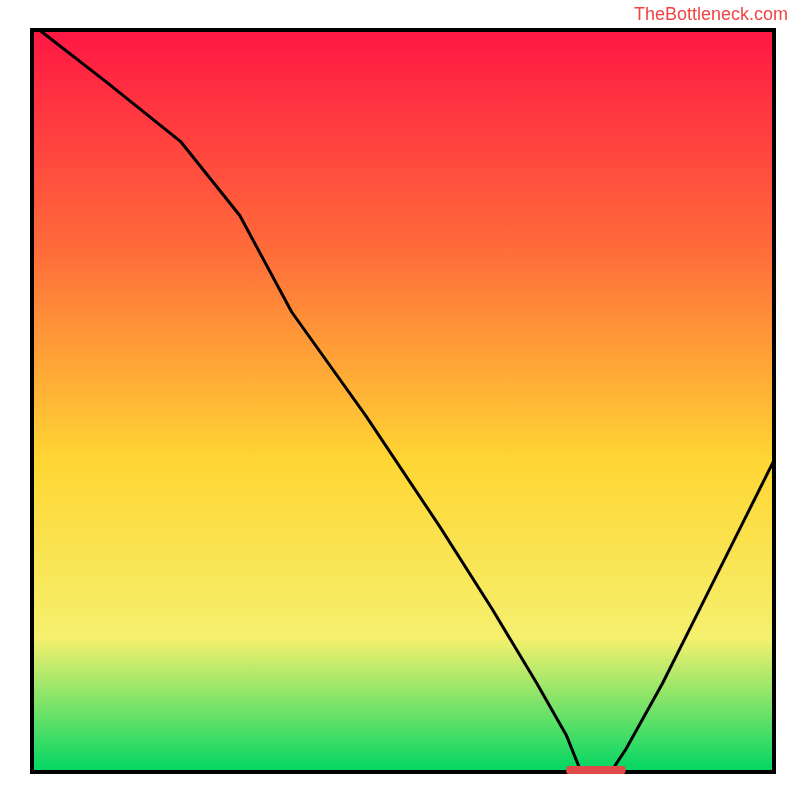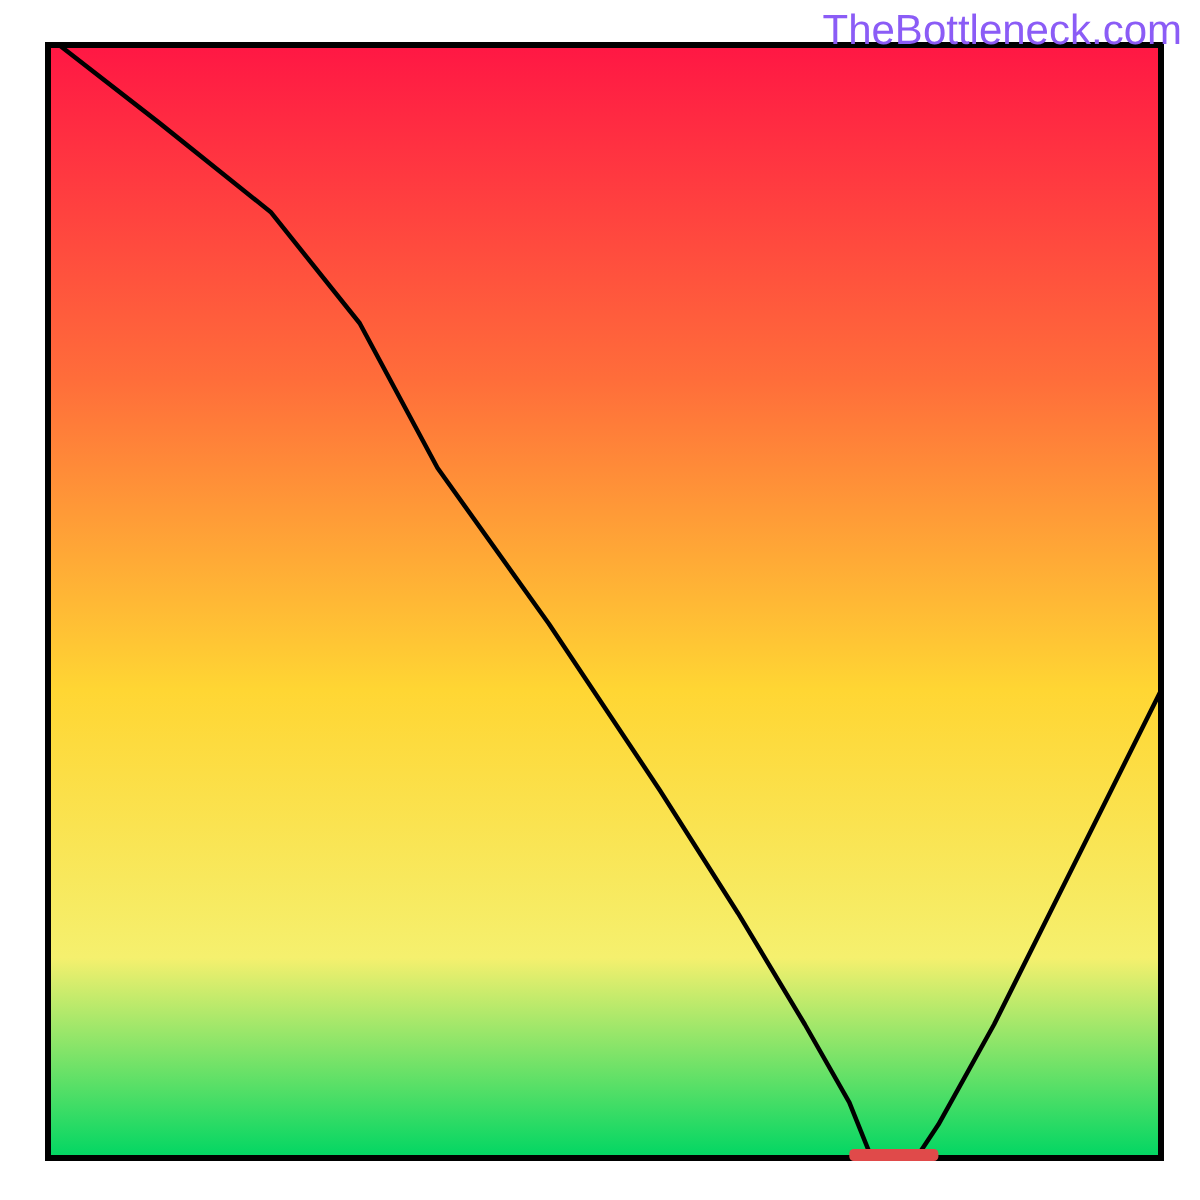--- a/index.html
+++ b/index.html
@@ -16,22 +16,22 @@
     width: 800px;
     height: 800px;
   }
   svg {
     display: block;
   }
   .watermark {
     position: absolute;
     top: 4px;
     right: 12px;
-    font-size: 28px;
-    color: #8b5cf6;
+    font-size: 18px;
+    color: #ef4444;
     font-weight: 500;
   }
 </style>
 </head>
 <body>
 
 <div class="chart-container">
   <svg id="chart-svg" width="800" height="800" viewBox="0 0 800 800">
     <defs>
       <linearGradient id="bg-grad" x1="0" y1="0" x2="0" y2="1">

